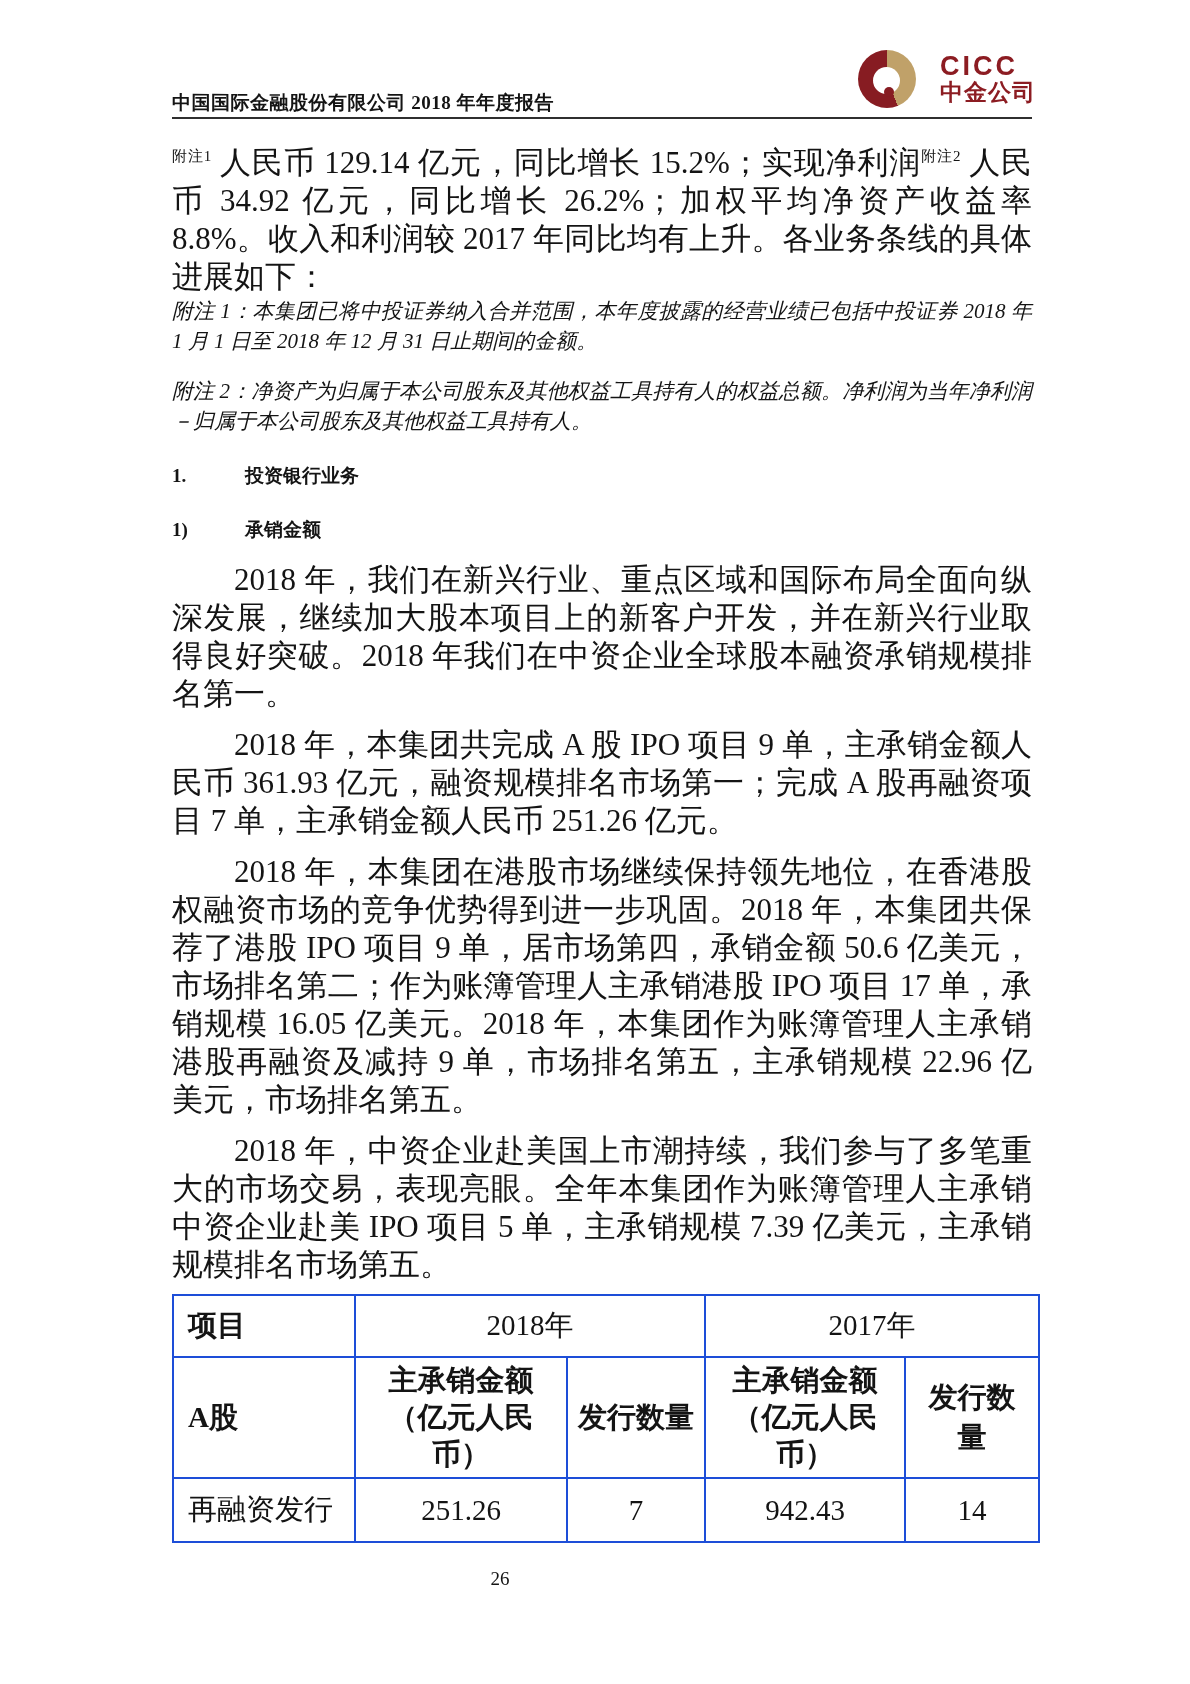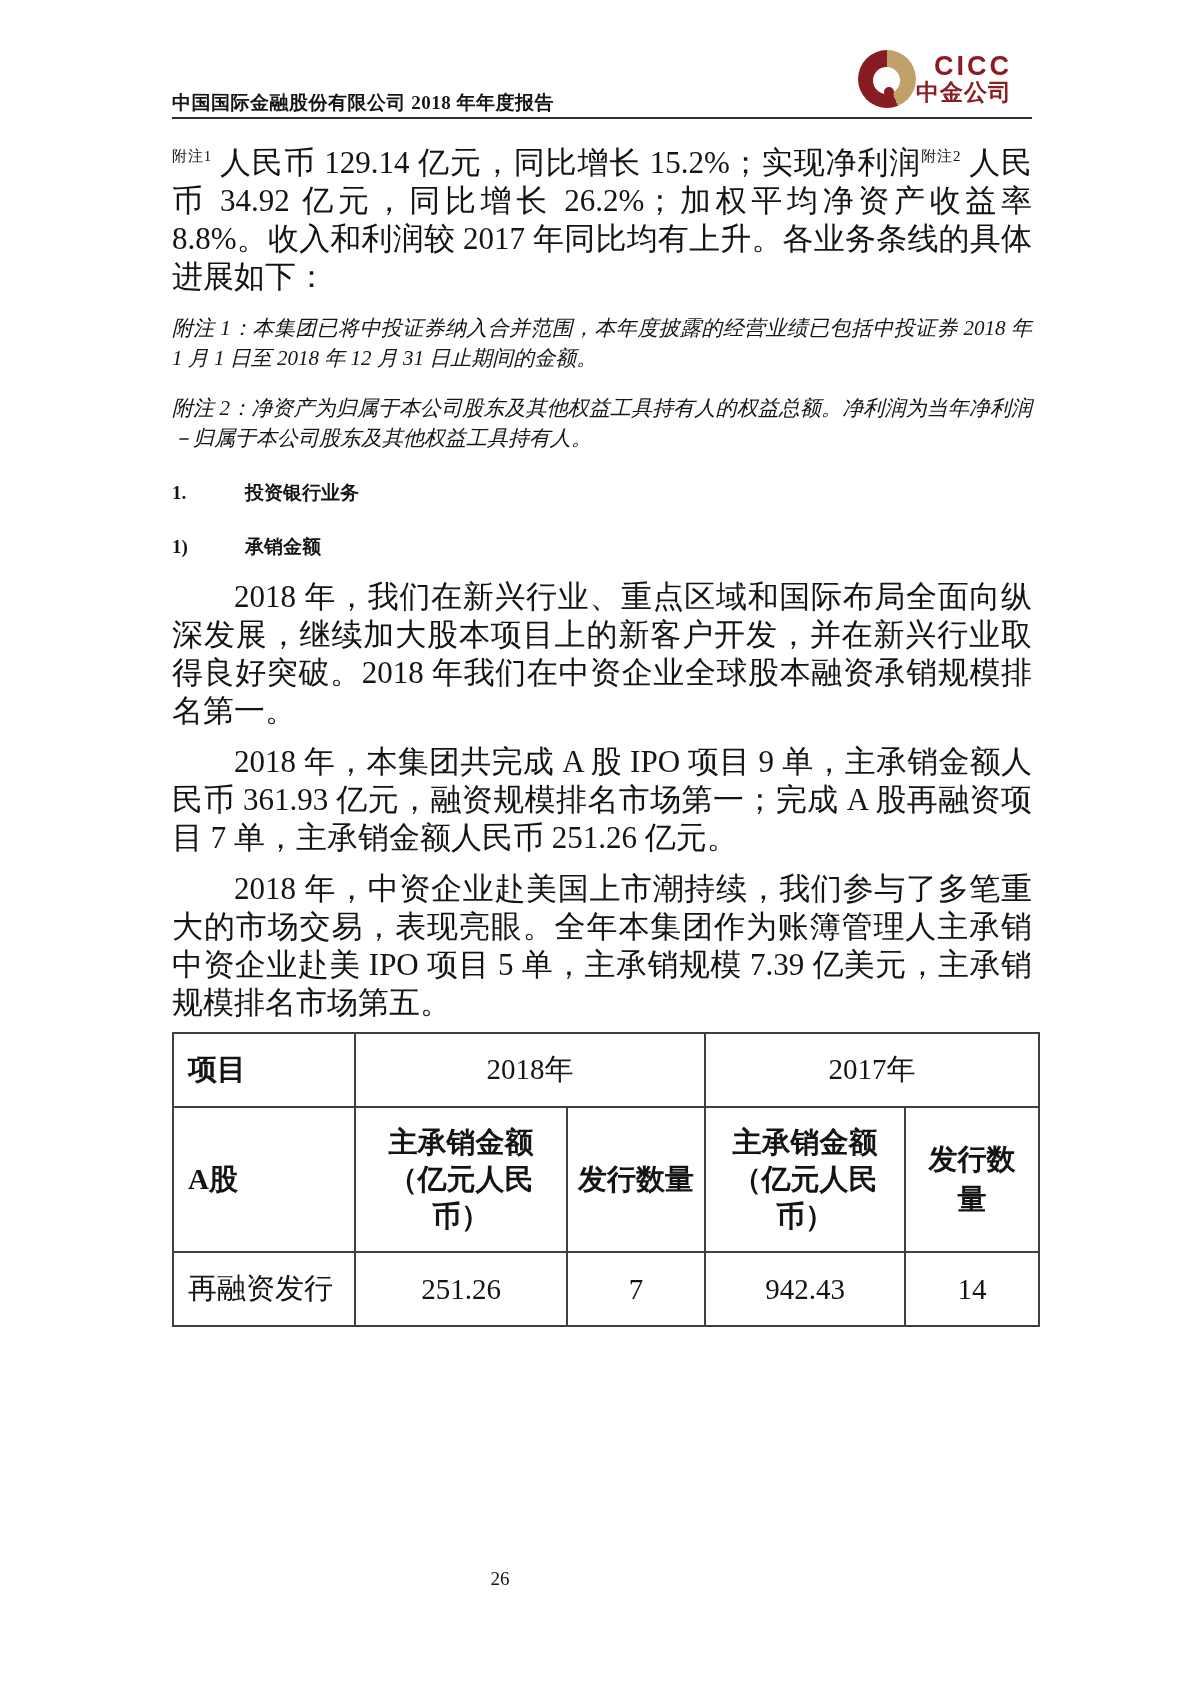--- a/index.html
+++ b/index.html
@@ -7,46 +7,46 @@
   body {
     width:1190px; height:1684px;
     font-family:"Liberation Serif", serif;
     color:#141414;
   }
   .page { position:relative; width:1190px; height:1684px; background:#ffffff; overflow:hidden; }
 
   
   .header-title { position:absolute; left:172px; top:90px; font-size:19px; font-weight:700; letter-spacing:0.5px; }
   .header-rule  { position:absolute; left:172px; top:117px; width:860px; height:2px; background:#2f2f2f; }
-  .brand { position:absolute; top:50px; left:858px; display:flex; align-items:center; gap:0;text-align:right; }
+  .brand { position:absolute; top:50px; left:858px; display:flex; align-items:center; gap:24px; }
   .logo-mark { position:relative; width:58px; height:58px; }
   .logo-ring  { position:absolute; inset:0; border-radius:50%;
                 background:conic-gradient(#c0a169 0deg 158deg, #871c22 158deg 360deg); }
   .logo-hole  { position:absolute; left:15px; top:17px; width:27px; height:27px; border-radius:50%; background:#ffffff; }
   .logo-notch { position:absolute; left:26px; top:37px; width:10px; height:10px; border-radius:50%; background:#871c22; }
   .logo-text  { color:#8c1c22; font-family:"Liberation Sans", sans-serif; font-weight:700; }
   .logo-latin { font-size:27px; line-height:27px; letter-spacing:3px; }
   .logo-cjk   { font-size:23px; line-height:25px; letter-spacing:1px; }
 
   
   .main { position:absolute; left:172px; top:136px; width:860px; }
   .body-para { font-size:31px; line-height:38px; text-align:justify; }
   .intro { margin-top:8px; }
   sup.fn-ref { font-size:15px; vertical-align:12px; line-height:0; }
-  .footnote { font-size:21px; line-height:30px; font-style:italic; text-align:justify; margin-top:17px; }
+  .footnote { font-size:21px; line-height:30px; font-style:italic; text-align:justify; }
   .footnote + .footnote { margin-top:20px; }
   .heading { font-size:19px; font-weight:700; line-height:36px; }
   .h-level1 { margin-top:22px; }
   .h-level2 { margin-top:18px; }
   .h-num { display:inline-block; width:73px; }
   .indent { text-indent:2em; margin-top:13px; }
 
   
   .data-table { border-collapse:collapse; margin-top:10px; width:866px; table-layout:fixed; }
-  .data-table td { border:2px solid #404040; font-size:29px; padding:16px 10px; vertical-align:middle; }
+  .data-table td { border:2px solid #1d4ed8; font-size:29px; padding:4px 10px; vertical-align:middle; }
   td.left   { text-align:left; padding-left:14px; }
   td.center { text-align:center; }
   td.bold   { font-weight:700; }
   tr.r-years td { height:62px; }
   tr.r-sub   td { height:86px; }
   tr.r-data  td { height:64px; }
   .two-line div { line-height:37px; }
 
   .page-number { position:absolute; top:1568px; left:0; width:1000px; text-align:center; font-size:19px; }
 </style>
@@ -77,20 +77,21 @@
 
     <p class="footnote">附注 1：本集团已将中投证券纳入合并范围，本年度披露的经营业绩已包括中投证券 2018 年 1 月 1 日至 2018 年 12 月 31 日止期间的金额。</p>
     <p class="footnote">附注 2：净资产为归属于本公司股东及其他权益工具持有人的权益总额。净利润为当年净利润－归属于本公司股东及其他权益工具持有人。</p>
 
     <h2 class="heading h-level1"><span class="h-num">1.</span><span>投资银行业务</span></h2>
 
     <h3 class="heading h-level2"><span class="h-num">1)</span><span>承销金额</span></h3>
 
     <p class="body-para indent">2018 年，我们在新兴行业、重点区域和国际布局全面向纵深发展，继续加大股本项目上的新客户开发，并在新兴行业取得良好突破。2018 年我们在中资企业全球股本融资承销规模排名第一。</p>
     <p class="body-para indent">2018 年，本集团共完成 A 股 IPO 项目 9 单，主承销金额人民币 361.93 亿元，融资规模排名市场第一；完成 A 股再融资项目 7 单，主承销金额人民币 251.26 亿元。</p>
+    <p class="body-para indent">2018 年，本集团在港股市场继续保持领先地位，在香港股权融资市场的竞争优势得到进一步巩固。2018 年，本集团共保荐了港股 IPO 项目 9 单，居市场第四，承销金额 50.6 亿美元，市场排名第二；作为账簿管理人主承销港股 IPO 项目 17 单，承销规模 16.05 亿美元。2018 年，本集团作为账簿管理人主承销港股再融资及减持 9 单，市场排名第五，主承销规模 22.96 亿美元，市场排名第五。</p>
     <p class="body-para indent">2018 年，中资企业赴美国上市潮持续，我们参与了多笔重大的市场交易，表现亮眼。全年本集团作为账簿管理人主承销中资企业赴美 IPO 项目 5 单，主承销规模 7.39 亿美元，主承销规模排名市场第五。</p>
 
     <table class="data-table">
       <colgroup>
         <col style="width:182px">
           <col style="width:212px">
           <col style="width:138px">
           <col style="width:200px">
           <col style="width:134px">
       </colgroup>

